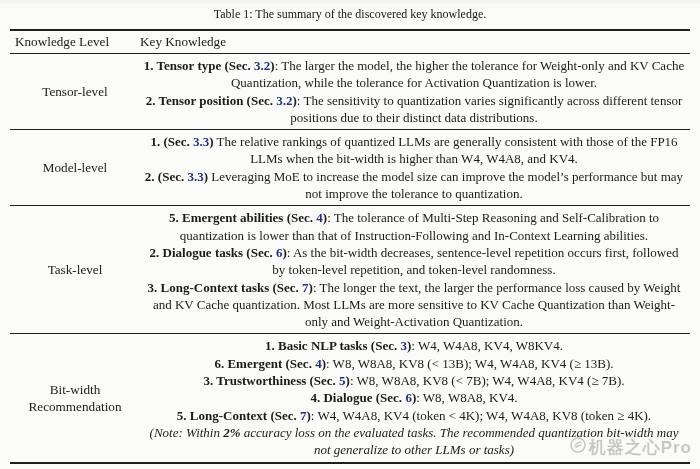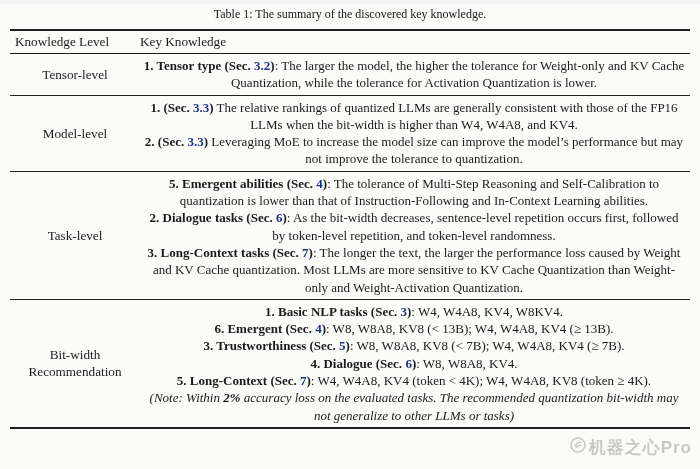--- a/index.html
+++ b/index.html
@@ -91,20 +91,21 @@
   <div class="ktable">
     <div class="hrow">
       <div class="hcell-level">Knowledge Level</div>
       <div class="hcell-key">Key Knowledge</div>
     </div>
     <div id="table-body">
         <div class="trow">
           <div class="lcell">Tensor-level</div>
           <div class="ccell">
             <div class="item"><span class="seg-b">1. Tensor type (Sec. </span><span class="seg-link">3.2</span><span class="seg-b">)</span><span>: The larger the model, the higher the tolerance for Weight-only and KV Cache Quantization, while the tolerance for Activation Quantization is lower.</span></div>
+            <div class="item"><span class="seg-b">2. Tensor position (Sec. </span><span class="seg-link">3.2</span><span class="seg-b">)</span><span>: The sensitivity to quantization varies significantly across different tensor positions due to their distinct data distributions.</span></div>
           </div>
         </div>
         <div class="trow">
           <div class="lcell">Model-level</div>
           <div class="ccell">
             <div class="item"><span class="seg-b">1. (Sec. </span><span class="seg-link">3.3</span><span class="seg-b">)</span><span> The relative rankings of quantized LLMs are generally consistent with those of the FP16 LLMs when the bit-width is higher than W4, W4A8, and KV4.</span></div>
             <div class="item"><span class="seg-b">2. (Sec. </span><span class="seg-link">3.3</span><span class="seg-b">)</span><span> Leveraging MoE to increase the model size can improve the model’s performance but may not improve the tolerance to quantization.</span></div>
           </div>
         </div>
         <div class="trow">

